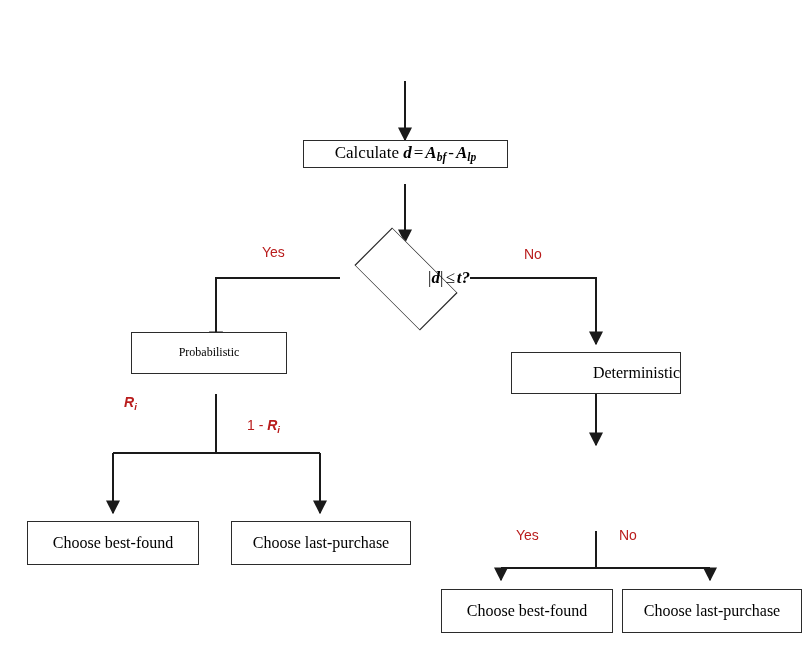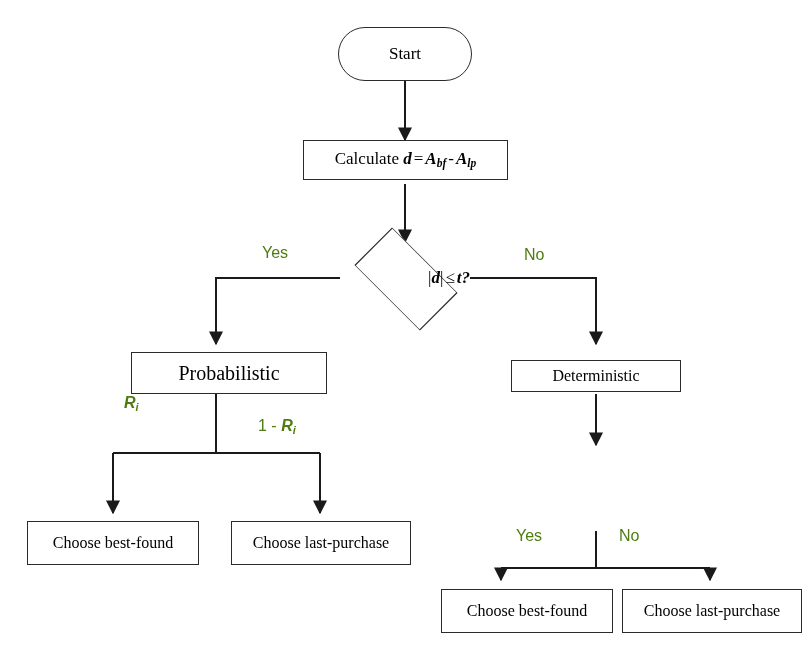--- a/index.html
+++ b/index.html
@@ -63,22 +63,22 @@
   .diamond-label {
     position: relative;
     z-index: 2;
     white-space: nowrap;
   }
 
   
   .edge-label {
     position: absolute;
     font-family: "Liberation Sans", sans-serif;
-    font-size: 16px;
-    color: #4d7c0f;
+    font-size: 14px;
+    color: #b91c1c;
     white-space: nowrap;
   }
   .edge-label.mathlabel {
     font-family: "Liberation Sans", sans-serif;
     font-weight: bold;
     font-style: italic;
   }
   .edge-label.mathlabel .plain {
     font-weight: normal;
     font-style: normal;
@@ -137,42 +137,39 @@
       <path d="M 596 531 L 596 568"></path>
 
       <path d="M 501 568 L 710 568"></path>
 
       <path d="M 501 568 L 501 580" marker-end="url(#arrow)"></path>
 
       <path d="M 710 568 L 710 580" marker-end="url(#arrow)"></path>
     </g>
   </svg>
 
-  <div class="node terminal" style="left:338px; top:27px; width:134px; height:54px; font-size:17px;">
-    <span>Start</span>
-  </div>
-
-  <div class="node process" style="left:303px; top:140px; width:205px; height:40px; font-size:17px;text-align:right;">
+
+  <div class="node process" style="left:303px; top:140px; width:205px; height:28px; font-size:17px;text-align:right;">
     <span>
       <span class="txt">Calculate </span><span class="mi">d</span><span class="op">=</span><span class="mi">A</span><sub class="mi">bf</sub><span class="op">-</span><span class="mi">A</span><sub class="mi">lp</sub>
     </span>
   </div>
 
   <div class="node decision" style="left:340px; top:241px; width:130px; height:74px; font-size:17px;">
     <div class="diamond-shape" style="width:74px; height:74px; margin-left:-37px; margin-top:-37px; transform: rotate(45deg) scale(1.22, 0.70);"></div>
     <div class="diamond-label">
       <span class="txt">|</span><span class="mi">d</span><span class="txt">|</span><span class="op">≤</span><span class="mi">t</span><span class="mi">?</span>
     </div>
   </div>
 
-  <div class="node process" style="left:131px; top:352px; width:196px; height:42px; font-size:20px;">
+  <div class="node process" style="left:131px; top:332px; width:156px; height:42px; font-size:12px;">
     <span>Probabilistic</span>
   </div>
 
-  <div class="node process" style="left:511px; top:360px; width:170px; height:32px; font-size:16px;">
+  <div class="node process" style="left:511px; top:352px; width:170px; height:42px; font-size:16px;justify-content:flex-end;">
     <span>Deterministic</span>
   </div>
 
 
   <div class="node process" style="left:27px; top:521px; width:172px; height:44px; font-size:16px;">
     <span>Choose best-found</span>
   </div>
 
   <div class="node process" style="left:231px; top:521px; width:180px; height:44px; font-size:16px;">
     <span>Choose last-purchase</span>
@@ -187,21 +184,21 @@
   </div>
 
   <div class="edge-label" style="left:262px; top:244px;">Yes</div>
 
   <div class="edge-label" style="left:524px; top:246px;">No</div>
 
   <div class="edge-label mathlabel" style="left:124px; top:394px;">
     <span>R</span><sub>i</sub>
   </div>
 
-  <div class="edge-label mathlabel" style="left:247px; top:417px;margin-left:11px;">
+  <div class="edge-label mathlabel" style="left:247px; top:417px;">
     <span class="plain">1 - </span><span>R</span><sub>i</sub>
   </div>
 
   <div class="edge-label" style="left:516px; top:527px;">Yes</div>
 
   <div class="edge-label" style="left:619px; top:527px;">No</div>
 
 </div>
 
 </body></html>

